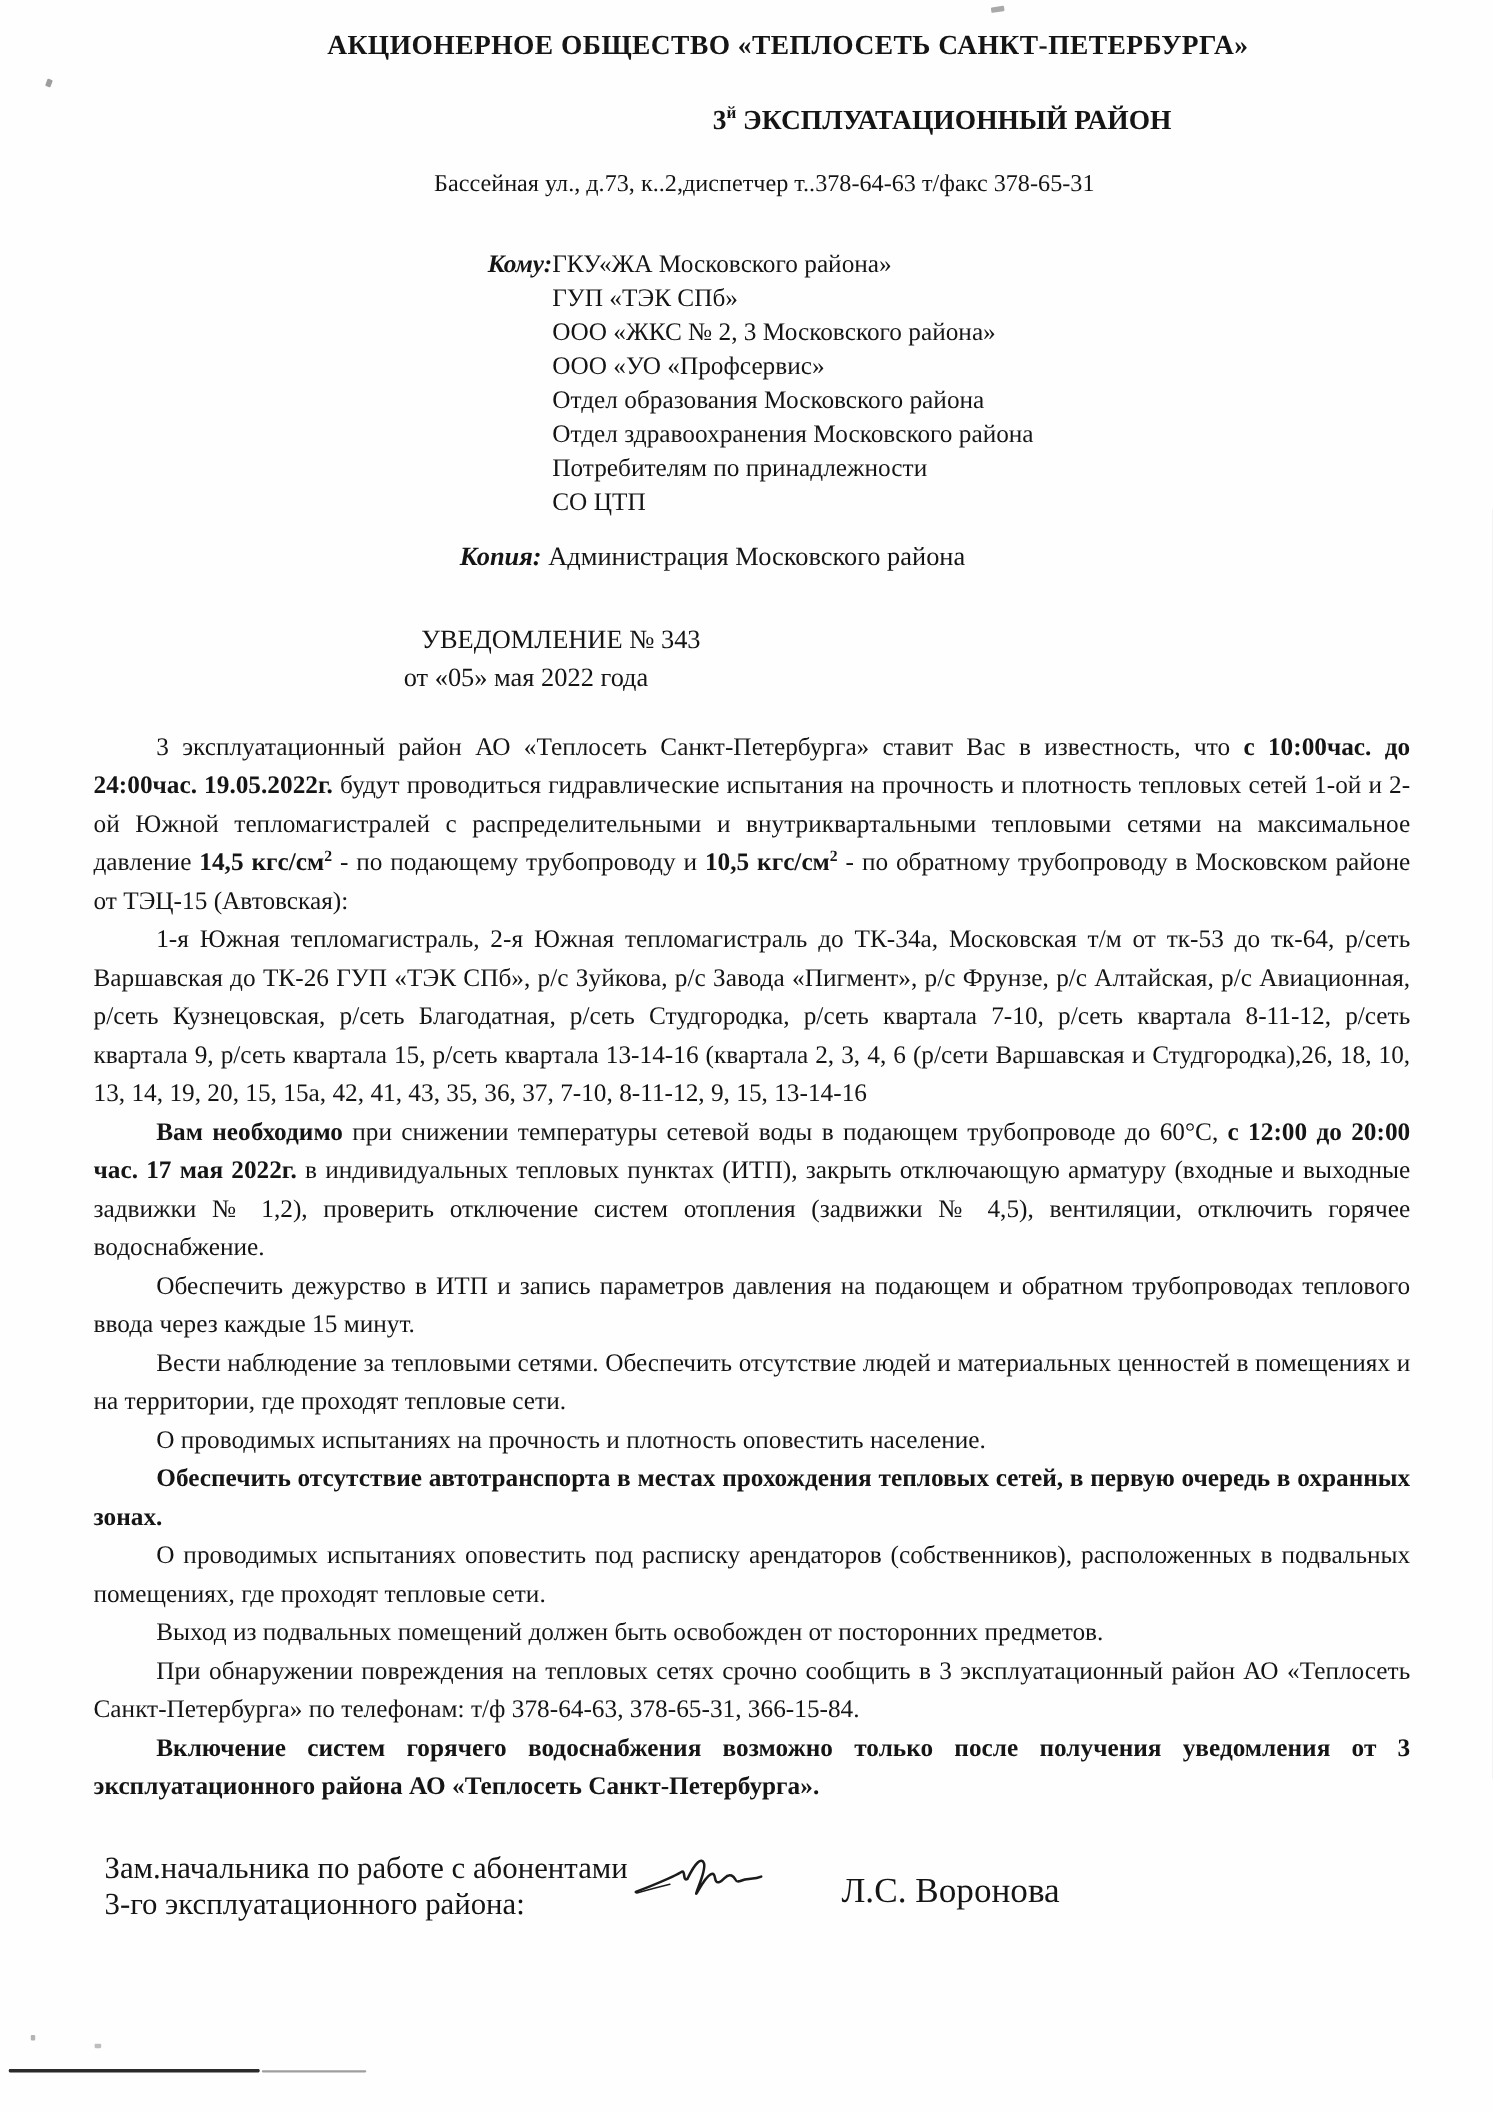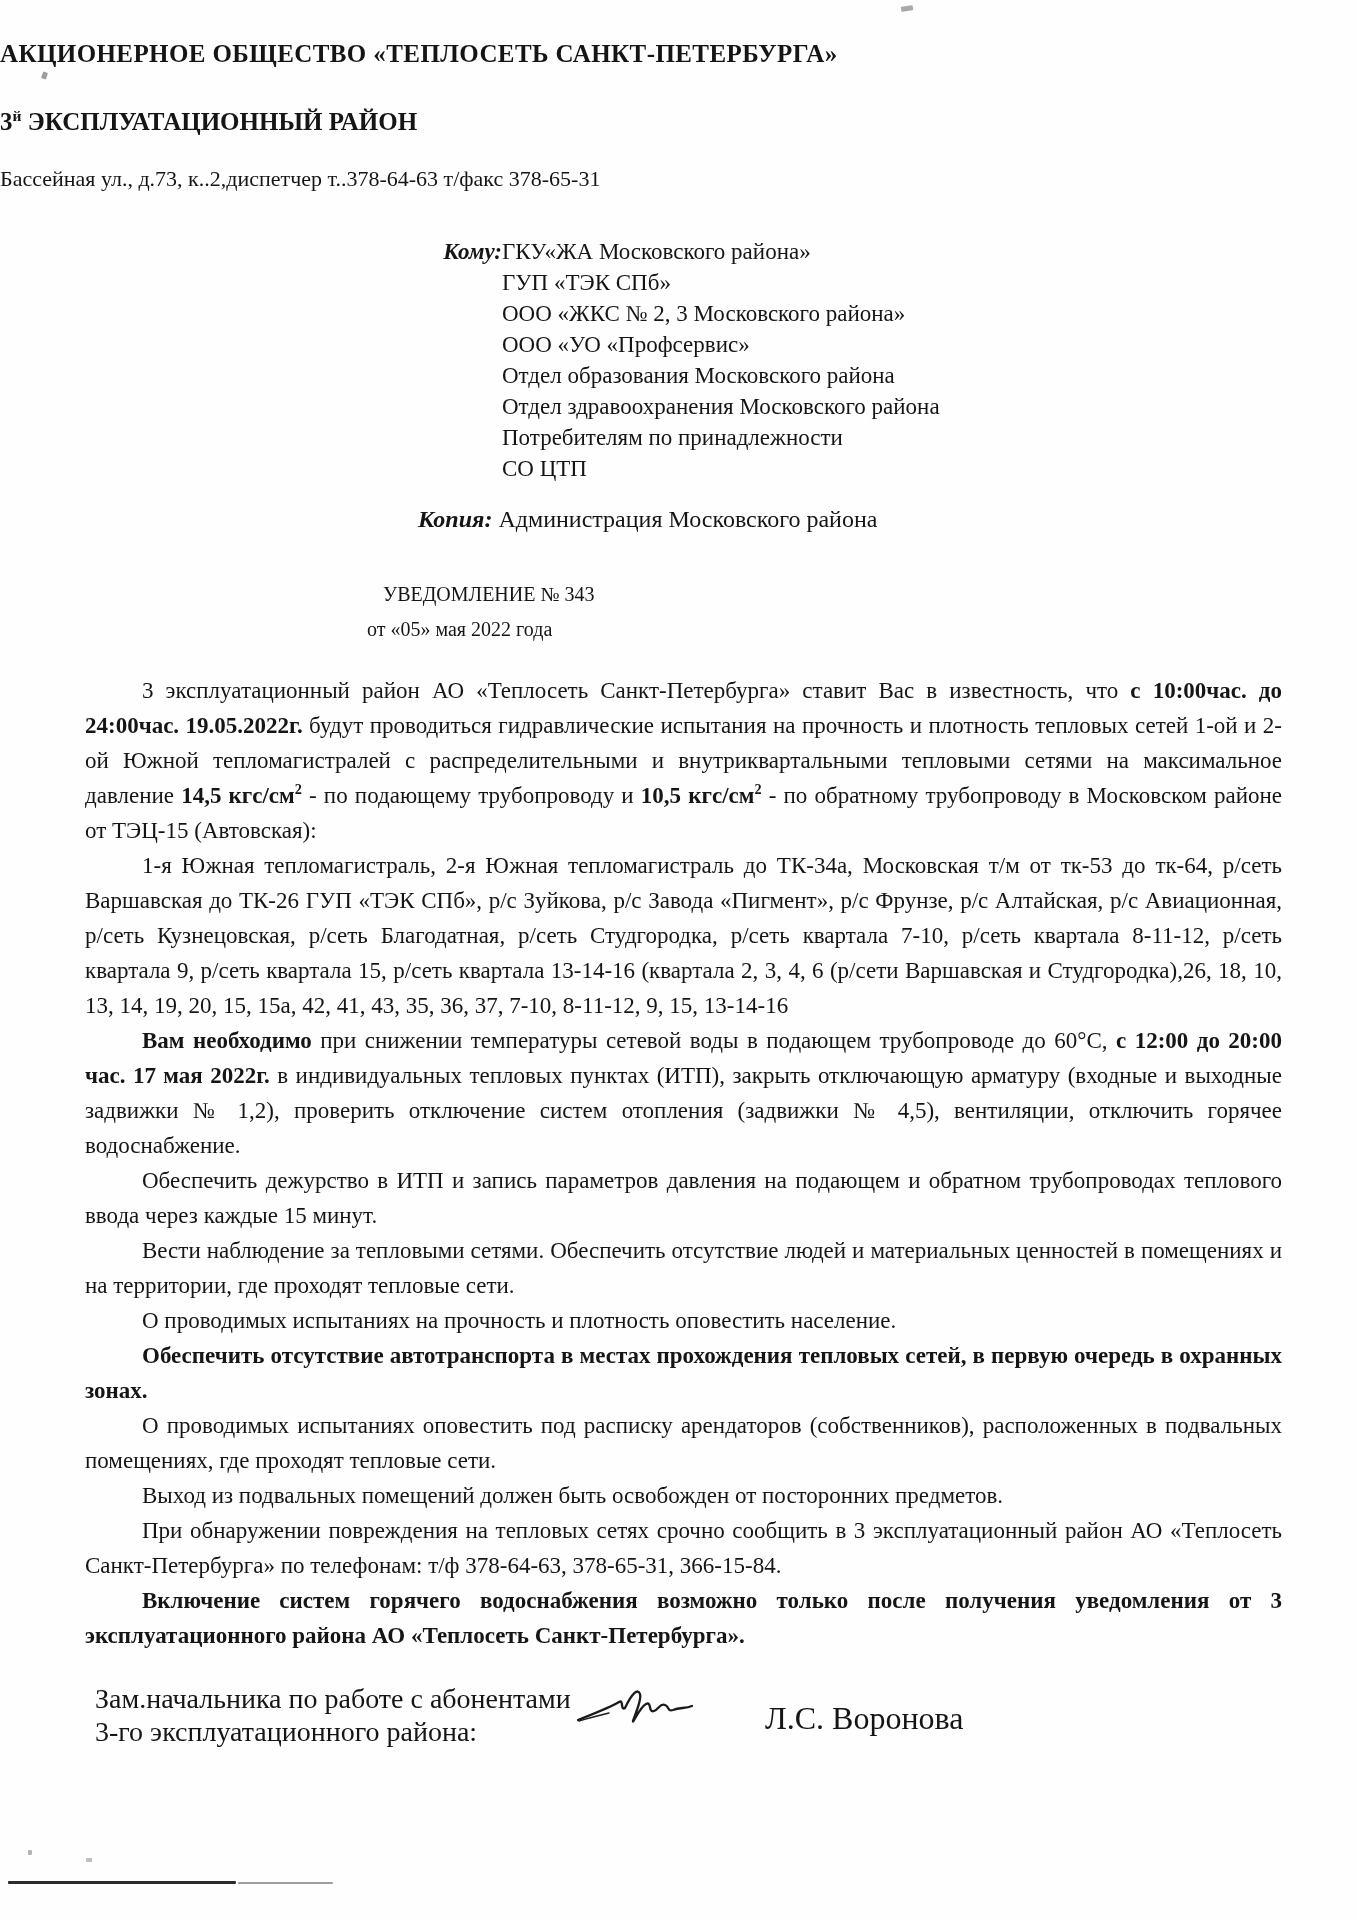--- a/index.html
+++ b/index.html
@@ -6,33 +6,33 @@
   .page{
     position:relative;
     width:1357px;height:1920px;
     margin:0 auto;
     background:#fefefe;
     color:#151515;
     font-family:"Liberation Serif", serif;
     overflow:hidden;
   }
   
-  .header{padding-top:40px;width:1135px;text-align:left;}
+  .header{padding-top:28px;width:1135px;text-align:right;}
   .org{font-size:25px;font-weight:700;letter-spacing:.4px;margin:0;}
   .district{font-size:25px;font-weight:700;margin:40px 70px 16px 0;}
   .address{font-size:22px;margin:30px 140px 0 0;}
   sup{font-size:62%;line-height:0;}
   
   .recipients{margin:44px 0 0 432px;font-size:23px;line-height:31px;}
   .to-label{font-weight:700;font-style:italic;display:inline-block;width:70px;text-align:right;}
   .to-rest{padding-left:70px;}
   .copy-row{margin-left:-14px;margin-top:20px;font-size:24px;}
   .copy-label{font-weight:700;font-style:italic;}
   
-  .notice{margin:42px 0 0 383px;font-size:20px;line-height:35px;}
+  .notice{margin:42px 0 0 383px;font-size:24px;line-height:35px;}
   .notice-date{margin-left:-16px;}
   
   .body-text{margin:26px 75px 0 85px;font-size:23px;line-height:35px;text-align:justify;}
   .body-text p{margin:0;text-indent:57px;}
   
   .sig-block{position:absolute;left:95px;top:1682px;font-size:28px;line-height:33px;}
   .sig-name{position:absolute;left:765px;top:1700px;font-size:32px;}
   .sig-scrawl{position:absolute;left:575px;top:1684px;}
   
   .art{position:absolute;background:#2b2b2b;border-radius:1px;}

